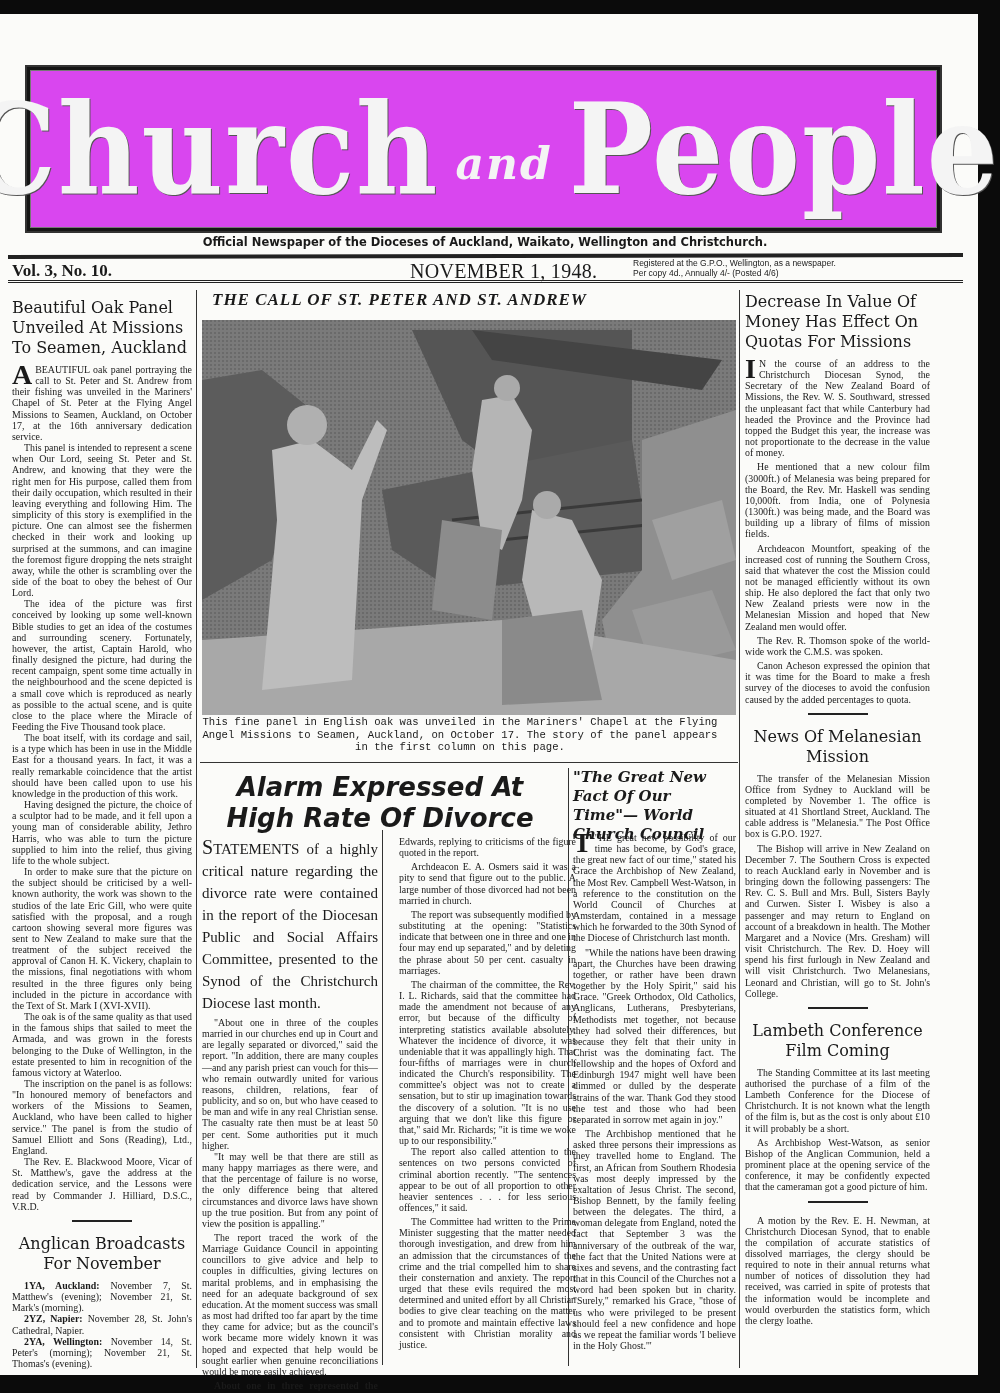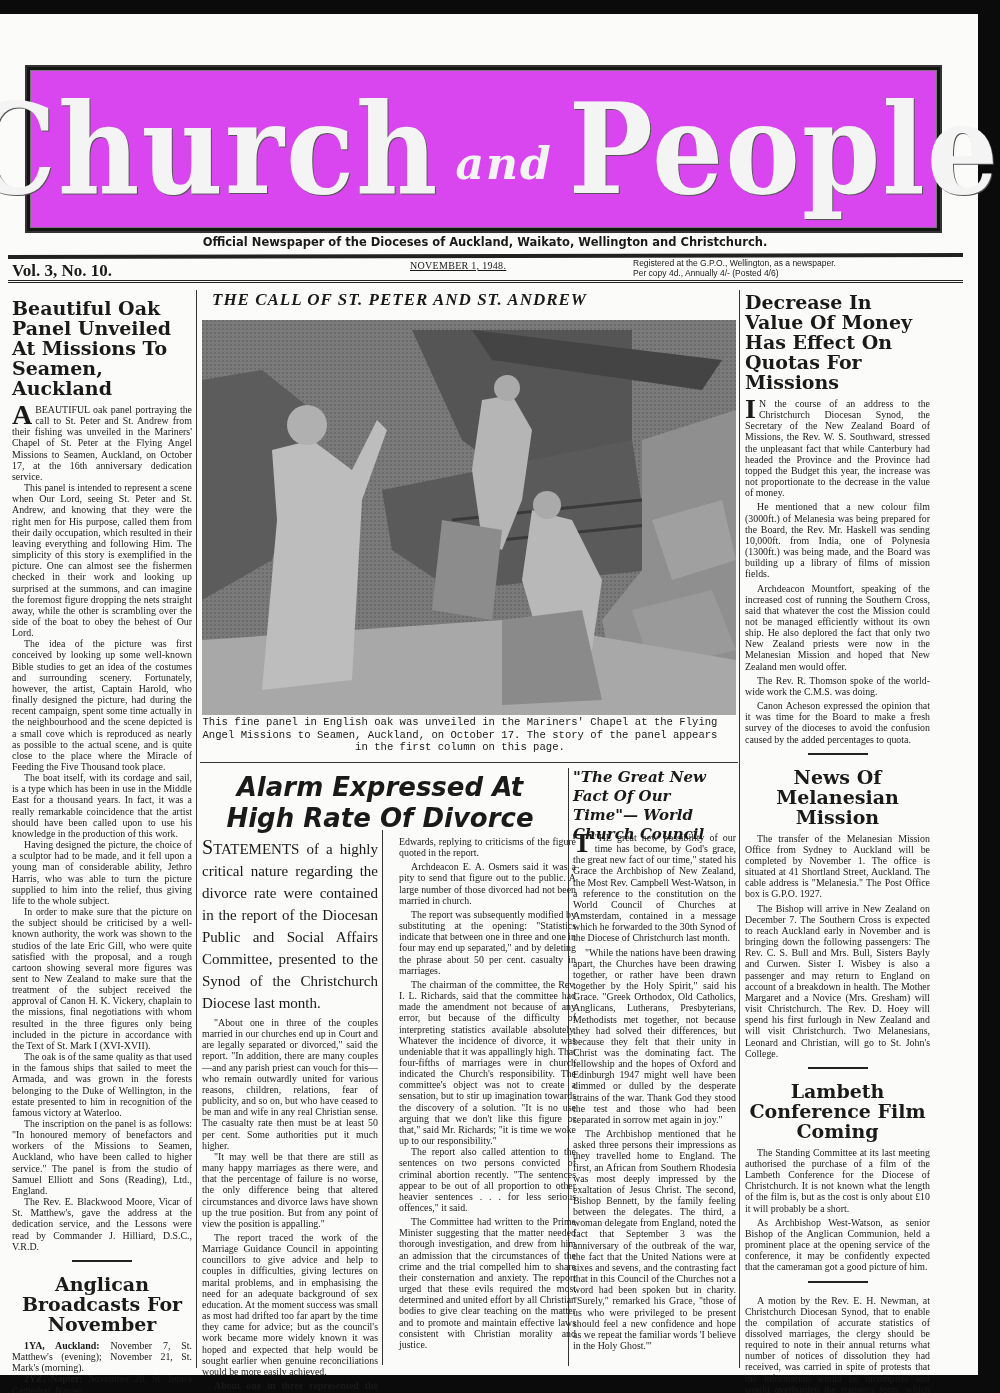--- a/index.html
+++ b/index.html
@@ -13,30 +13,30 @@
   .masthead { position: absolute; left: 25px; top: 65px; width: 917px; height: 168px; background: #d946ef; border: 2px solid #333; box-shadow: inset 0 0 0 3px #151515, inset 0 0 0 4px #777; }
   .masthead-title { position: absolute; left: 0; top: 0; width: 100%; height: 100%; display: flex; align-items: center; justify-content: center; color: #f4f4f4; font-family: "DejaVu Serif", serif; font-weight: bold; letter-spacing: 2px; }
   .mt-big { font-size: 112px; line-height: 1; text-shadow: 1px 1px 0 #555; font-style: normal; transform: scaleY(1.12); display: inline-block; }
   .mt-small { font-size: 44px; margin: 0 16px; font-style: italic; transform: translateY(14px); display: inline-block; }
 
   .subtitle { position: absolute; left: 0; top: 235px; width: 970px; text-align: center; font-family: "DejaVu Sans", sans-serif; font-weight: bold; font-size: 11.5px; }
   .rule-thick { position: absolute; left: 8px; top: 254px; width: 955px; height: 4px; background: #222; transform: rotate(-0.12deg); }
   .rule-thin { position: absolute; left: 8px; top: 280px; width: 955px; height: 3px; border-top: 1px solid #222; border-bottom: 1px solid #222; }
 
   .vol { position: absolute; left: 12px; top: 261px; font-size: 17px; font-weight: bold; }
-  .date { position: absolute; left: 410px; top: 260px; font-size: 10px; font-weight: normal; letter-spacing: 0.3px; text-decoration: underline; }
+  .date { position: absolute; left: 410px; top: 260px; font-size: 20px; font-weight: normal; letter-spacing: 0.3px; }
   .reg { position: absolute; left: 633px; top: 258px; font-size: 8.5px; line-height: 10px; font-family: "Liberation Sans", sans-serif; }
 
   .colrule { position: absolute; width: 1px; background: #333; }
 
   .col { position: absolute; font-size: 9.9px; line-height: 11.15px; text-align: justify; }
   .col p { text-indent: 12px; margin-bottom: 0; }
   .col p.noind { text-indent: 0; }
   .col p.gap { margin-top: 3px; }
-  .headline { font-family: "DejaVu Serif", serif; font-weight: bold; font-size: 19px; line-height: 20px; text-align: left; margin-bottom: 6px; }
+  .headline { font-family: "DejaVu Serif", serif; font-weight: normal; font-size: 16px; line-height: 20px; text-align: left; margin-bottom: 6px; }
   .headline.center { text-align: center; }
   .dropcap { float: left; font-size: 28px; line-height: 22px; margin-right: 3px; font-weight: bold; }
   .smallrule { width: 60px; height: 2px; background: #222; margin: 8px auto 12px; }
 
   .photo-title { position: absolute; left: 212px; top: 290px; width: 535px; font-style: italic; font-weight: bold; font-size: 17px; letter-spacing: 1px; }
   .photo { position: absolute; left: 202px; top: 320px; width: 534px; height: 395px; background: #6c6c6c; overflow: hidden; }
   .caption { position: absolute; left: 195px; top: 716px; width: 530px; text-align: center; font-size: 10.6px; line-height: 12.5px; font-family: Liberation Mono, monospace; }
 
   .big-head { position: absolute; left: 200px; top: 772px; width: 360px; text-align: center; font-family: "DejaVu Sans", sans-serif; font-weight: bold; font-style: italic; font-size: 26px; line-height: 31px; }
   .wcc-head { position: absolute; left: 573px; top: 768px; width: 165px; font-family: "DejaVu Serif", serif; font-style: italic; font-weight: bold; font-size: 15px; line-height: 19px; }
@@ -157,21 +157,21 @@
   <p class="noind"><span class="dropcap">T</span><span>"HE great new possibility of our time has become, by God's grace, the great new fact of our time," stated his Grace the Archbishop of New Zealand, the Most Rev. Campbell West-Watson, in a reference to the constitution on the World Council of Churches at Amsterdam, contained in a message which he forwarded to the 30th Synod of the Diocese of Christchurch last month.</span></p>
   <p class="gap">"While the nations have been drawing apart, the Churches have been drawing together, or rather have been drawn together by the Holy Spirit," said his Grace. "Greek Orthodox, Old Catholics, Anglicans, Lutherans, Presbyterians, Methodists met together, not because they had solved their differences, but because they felt that their unity in Christ was the dominating fact. The fellowship and the hopes of Oxford and Edinburgh 1947 might well have been dimmed or dulled by the desperate strains of the war. Thank God they stood the test and those who had been separated in sorrow met again in joy."</p>
   <p class="gap">The Archbishop mentioned that he asked three persons their impressions as they travelled home to England. The first, an African from Southern Rhodesia was most deeply impressed by the exaltation of Jesus Christ. The second, Bishop Bennett, by the family feeling between the delegates. The third, a woman delegate from England, noted the fact that September 3 was the anniversary of the outbreak of the war, the fact that the United Nations were at sixes and sevens, and the contrasting fact that in this Council of the Churches not a word had been spoken but in charity. "Surely," remarked his Grace, "those of us who were privileged to be present should feel a new confidence and hope as we repeat the familiar words 'I believe in the Holy Ghost.'"</p>
 </div>
 
 <div class="col" style="left:745px;top:292px;width:185px;">
   <div class="headline">Decrease In Value Of Money Has Effect On Quotas For Missions</div>
   <p class="noind"><span class="dropcap">I</span><span>N the course of an address to the Christchurch Diocesan Synod, the Secretary of the New Zealand Board of Missions, the Rev. W. S. Southward, stressed the unpleasant fact that while Canterbury had headed the Province and the Province had topped the Budget this year, the increase was not proportionate to the decrease in the value of money.</span></p>
   <p class="gap">He mentioned that a new colour film (3000ft.) of Melanesia was being prepared for the Board, the Rev. Mr. Haskell was sending 10,000ft. from India, one of Polynesia (1300ft.) was being made, and the Board was building up a library of films of mission fields.</p>
   <p class="gap">Archdeacon Mountfort, speaking of the increased cost of running the Southern Cross, said that whatever the cost the Mission could not be managed efficiently without its own ship. He also deplored the fact that only two New Zealand priests were now in the Melanesian Mission and hoped that New Zealand men would offer.</p>
-  <p class="gap">The Rev. R. Thomson spoke of the world-wide work the C.M.S. was doing.</p>
+  <p class="gap">The Rev. R. Thomson spoke of the world-wide work the C.M.S. was spoken.</p>
   <p class="gap">Canon Acheson expressed the opinion that it was time for the Board to make a fresh survey of the dioceses to avoid the confusion caused by the added percentages to quota.</p>
   <div class="smallrule"></div>
   <div class="headline center">News Of Melanesian Mission</div>
   <p>The transfer of the Melanesian Mission Office from Sydney to Auckland will be completed by November 1. The office is situated at 41 Shortland Street, Auckland. The cable address is "Melanesia." The Post Office box is G.P.O. 1927.</p>
   <p class="gap">The Bishop will arrive in New Zealand on December 7. The Southern Cross is expected to reach Auckland early in November and is bringing down the following passengers: The Rev. C. S. Bull and Mrs. Bull, Sisters Bayly and Curwen. Sister I. Wisbey is also a passenger and may return to England on account of a breakdown in health. The Mother Margaret and a Novice (Mrs. Gresham) will visit Christchurch. The Rev. D. Hoey will spend his first furlough in New Zealand and will visit Christchurch. Two Melanesians, Leonard and Christian, will go to St. John's College.</p>
   <div class="smallrule"></div>
   <div class="headline center">Lambeth Conference Film Coming</div>
   <p>The Standing Committee at its last meeting authorised the purchase of a film of the Lambeth Conference for the Diocese of Christchurch. It is not known what the length of the film is, but as the cost is only about £10 it will probably be a short.</p>
   <p class="gap">As Archbishop West-Watson, as senior Bishop of the Anglican Communion, held a prominent place at the opening service of the conference, it may be confidently expected that the cameraman got a good picture of him.</p>
   <div class="smallrule"></div>

